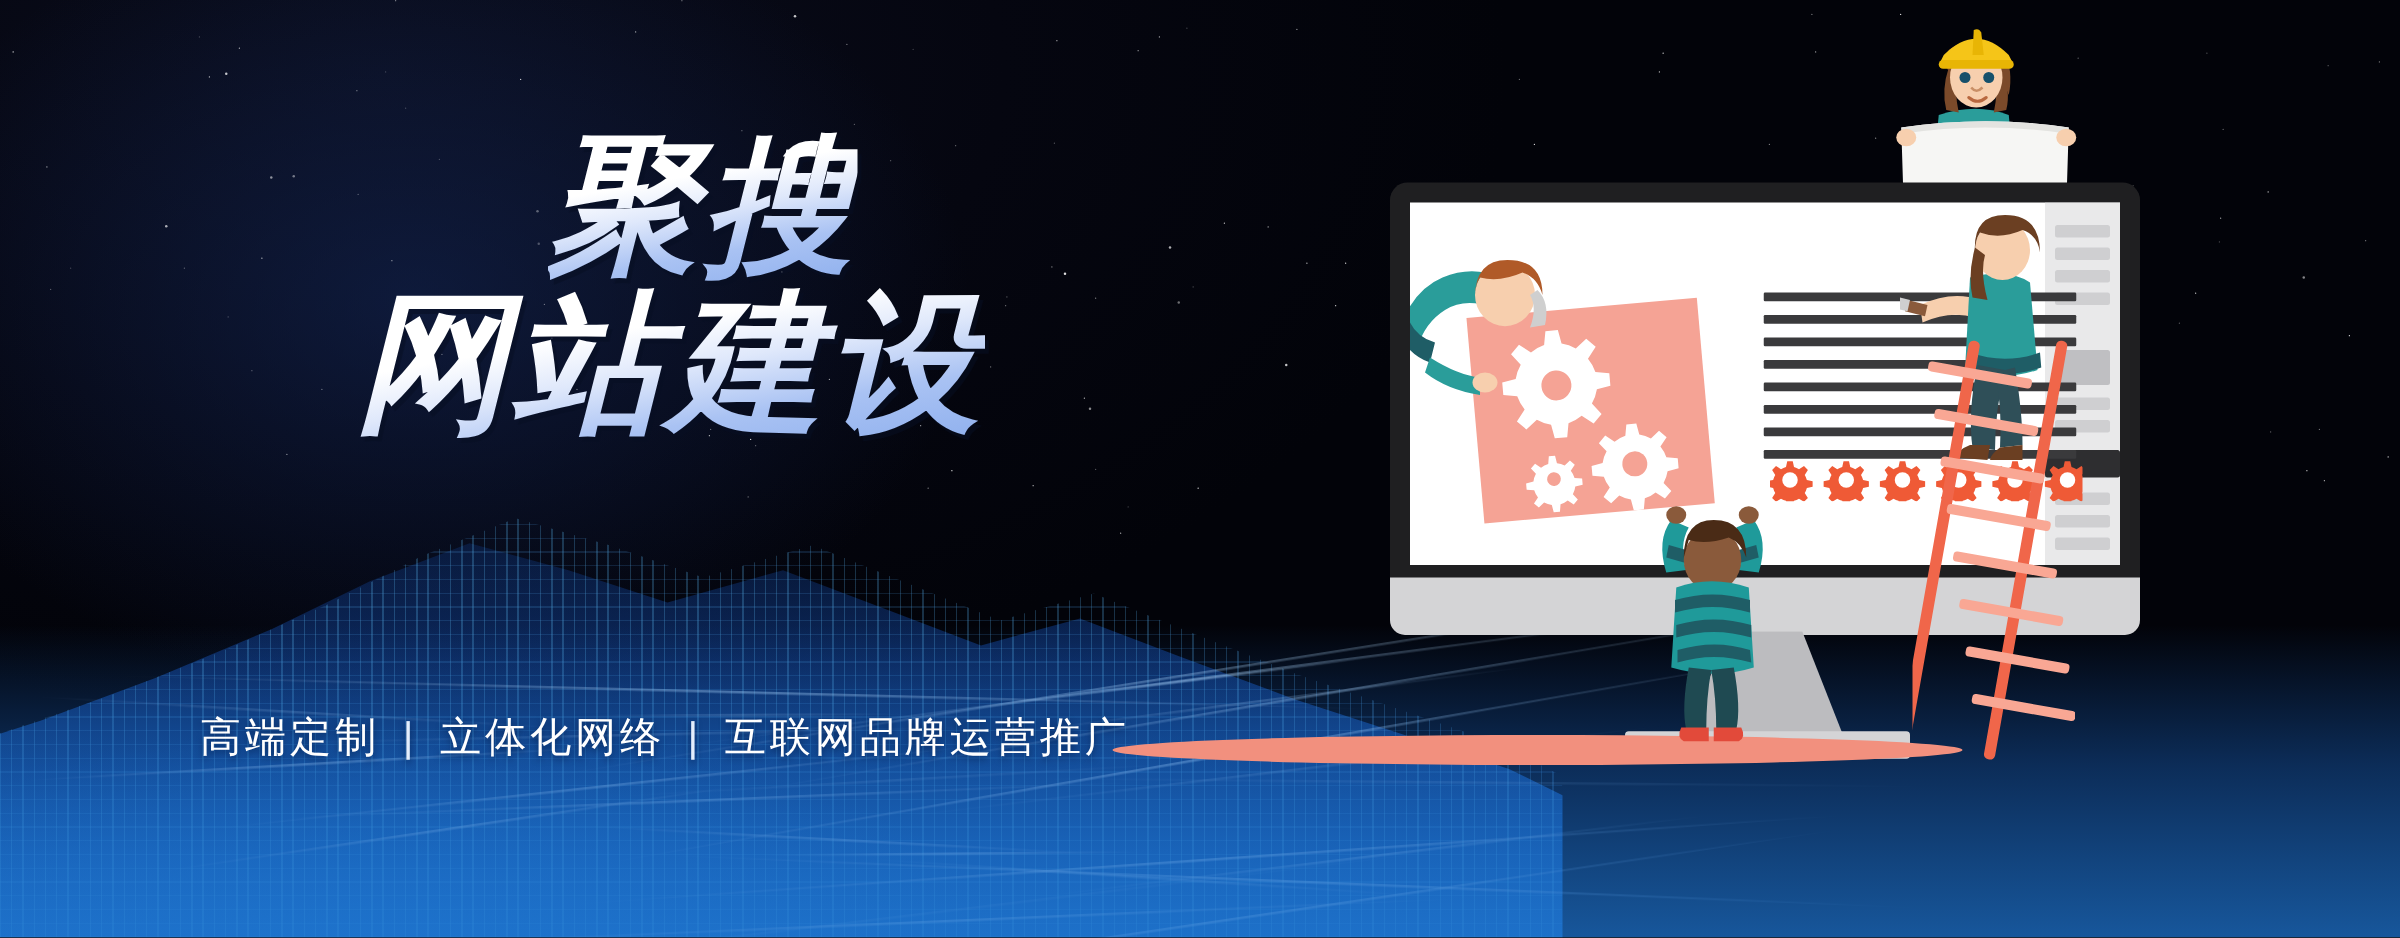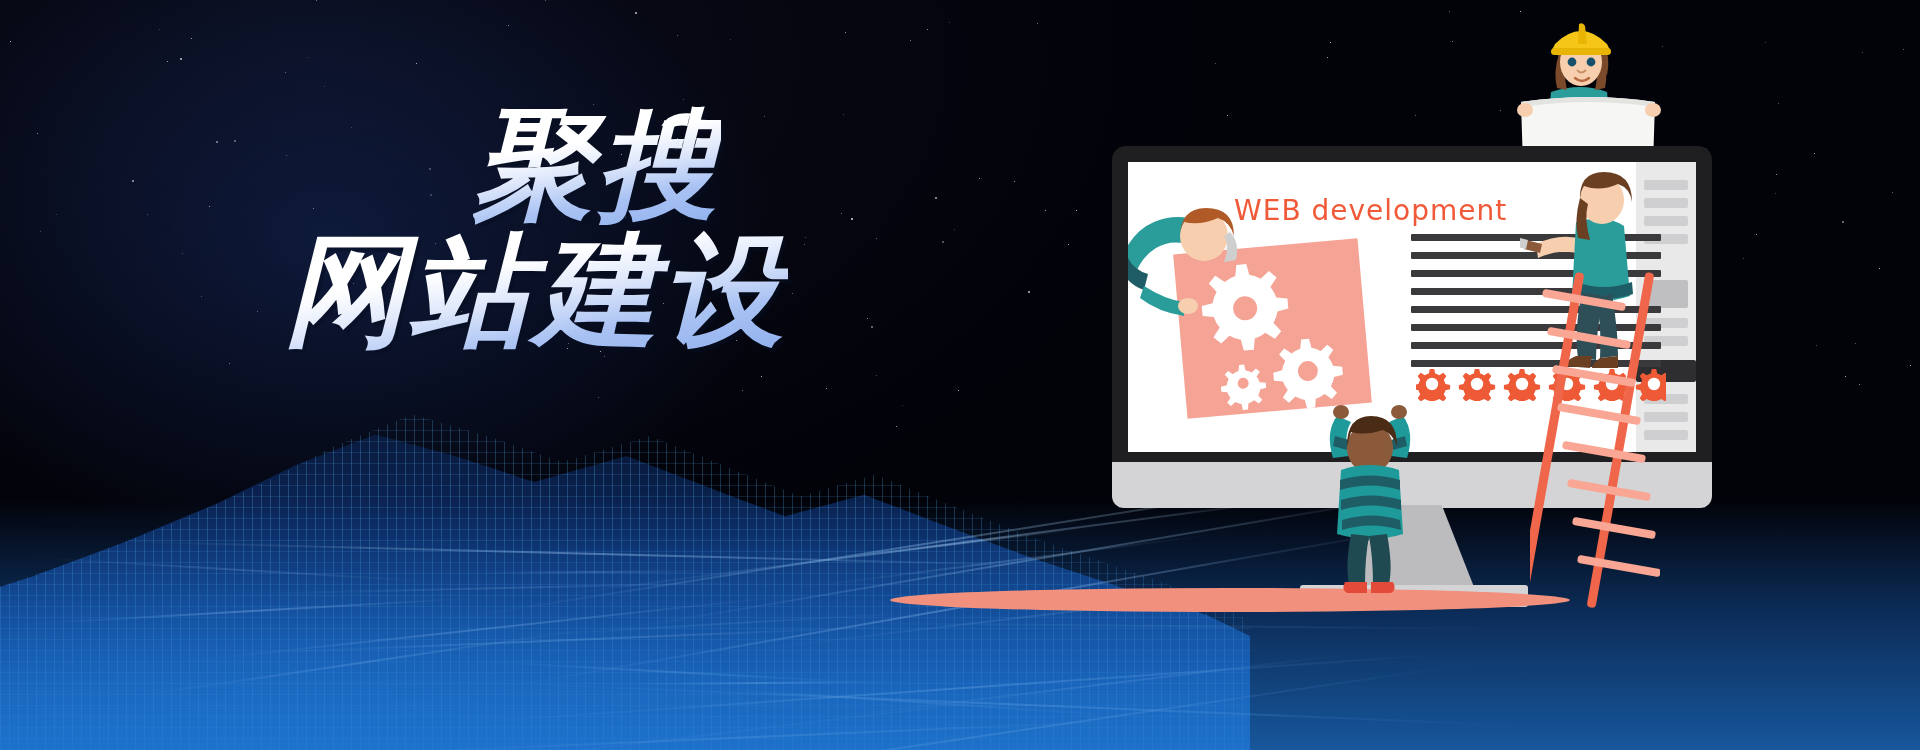--- a/index.html
+++ b/index.html
@@ -65,21 +65,21 @@
     position:absolute;
     font-weight:bold;
     font-style:italic;
     letter-spacing:4px;
     white-space:nowrap;
     background:linear-gradient(170deg,#ffffff 0%, #ffffff 34%, #dfe8fb 52%, #a9c2f3 74%, #8fb0ee 100%);
     -webkit-background-clip:text; background-clip:text;
     color:transparent; -webkit-text-fill-color:transparent;
     filter:drop-shadow(3px 4px 0 rgba(8,14,34,.55));
   }
-  .title-1 { left:438px; top:105px; font-size:120px; line-height:1;margin-left:35px; }
+  .title-1 { left:438px; top:105px; font-size:120px; line-height:1; }
   .title-2 { left:284px; top:230px; font-size:122px; line-height:1; }
 
   
   .tags { position:absolute; left:185px; top:468px; height:62px; display:flex; }
   .tag {
     position:relative; height:62px; display:flex; align-items:center;
     color:#fff; font-size:31px; font-weight:bold; letter-spacing:2px;
   }
   .tag-orange {
     background:linear-gradient(90deg,#f3571c 0%,#f5601f 100%);
@@ -355,20 +355,27 @@
   <div class="bg-bottom-wash"></div>
 
   <div class="copy">
 
     <div class="title-1">聚搜</div>
     <div class="title-2">网站建设</div>
 
     <div class="tags">
     </div>
 
+    <div class="subline">
+      <span>高端定制</span>
+      <span class="sep">|</span>
+      <span>立体化网络</span>
+      <span class="sep">|</span>
+      <span>互联网品牌运营推广</span>
+    </div>
   </div>
 
   <div class="illus">
 
     <div class="p-top">
       <svg width="150" height="160" viewBox="0 0 150 160">
 
         <path d="M38 112 q-6 26 -4 42 l16 2 q-2 -20 6 -40z" fill="#2f4f58"></path>
         <path d="M62 112 q-4 28 0 44 l16 0 q-2 -22 6 -42z" fill="#2f4f58"></path>
         <path d="M30 152 q-8 4 -10 9 l26 2 0 -11z" fill="#1d3b44"></path>
@@ -413,21 +420,20 @@
         <div class="sb-block" style="left:8px; top:72px; width:44px; height:10px;"></div>
         <div class="sb-block" style="left:8px; top:118px; width:44px; height:28px; background:#bfbfc2;"></div>
         <div class="sb-block" style="left:8px; top:156px; width:44px; height:10px;"></div>
         <div class="sb-block" style="left:8px; top:174px; width:44px; height:10px;"></div>
         <div class="sb-block" style="left:0px; top:198px; width:60px; height:22px; background:#2e2e30;"></div>
         <div class="sb-block" style="left:8px; top:232px; width:44px; height:10px;"></div>
         <div class="sb-block" style="left:8px; top:250px; width:44px; height:10px;"></div>
         <div class="sb-block" style="left:8px; top:268px; width:44px; height:10px;"></div>
       </div>
 
-      <div class="web-title">WEB development</div>
 
       <div class="pink-card">
         <svg width="185" height="165" viewBox="0 0 185 165">
           <g fill="#ffffff">
             <path d="M62 16 l10 0 2 11 a34 34 0 0 1 11 5 l9 -7 7 7 -7 9 a34 34 0 0 1 5 11 l11 2 0 10 -11 2 a34 34 0 0 1 -5 11 l7 9 -7 7 -9 -7 a34 34 0 0 1 -11 5 l-2 11 -10 0 -2 -11 a34 34 0 0 1 -11 -5 l-9 7 -7 -7 7 -9 a34 34 0 0 1 -5 -11 l-11 -2 0 -10 11 -2 a34 34 0 0 1 5 -11 l-7 -9 7 -7 9 7 a34 34 0 0 1 11 -5z"></path>
             <circle cx="67" cy="60" r="12" fill="#f5a395"></circle>
             <path d="M120 96 l8 0 1.6 9 a27 27 0 0 1 9 4 l7 -5.6 5.6 5.6 -5.6 7 a27 27 0 0 1 4 9 l9 1.6 0 8 -9 1.6 a27 27 0 0 1 -4 9 l5.6 7 -5.6 5.6 -7 -5.6 a27 27 0 0 1 -9 4 l-1.6 9 -8 0 -1.6 -9 a27 27 0 0 1 -9 -4 l-7 5.6 -5.6 -5.6 5.6 -7 a27 27 0 0 1 -4 -9 l-9 -1.6 0 -8 9 -1.6 a27 27 0 0 1 4 -9 l-5.6 -7 5.6 -5.6 7 5.6 a27 27 0 0 1 9 -4z"></path>
             <circle cx="124" cy="128" r="10" fill="#f5a395"></circle>
             <path d="M56 116 l5 0 1 6 a17 17 0 0 1 6 2.5 l4.5 -3.6 3.6 3.6 -3.6 4.5 a17 17 0 0 1 2.5 6 l6 1 0 5 -6 1 a17 17 0 0 1 -2.5 6 l3.6 4.5 -3.6 3.6 -4.5 -3.6 a17 17 0 0 1 -6 2.5 l-1 6 -5 0 -1 -6 a17 17 0 0 1 -6 -2.5 l-4.5 3.6 -3.6 -3.6 3.6 -4.5 a17 17 0 0 1 -2.5 -6 l-6 -1 0 -5 6 -1 a17 17 0 0 1 2.5 -6 l-3.6 -4.5 3.6 -3.6 4.5 3.6 a17 17 0 0 1 6 -2.5z"></path>
             <circle cx="58.5" cy="134.5" r="5.5" fill="#f5a395"></circle>

